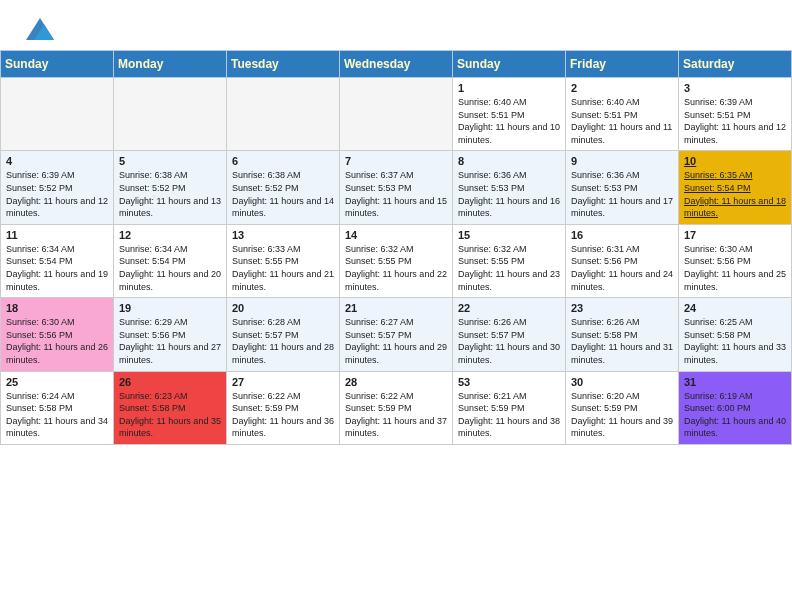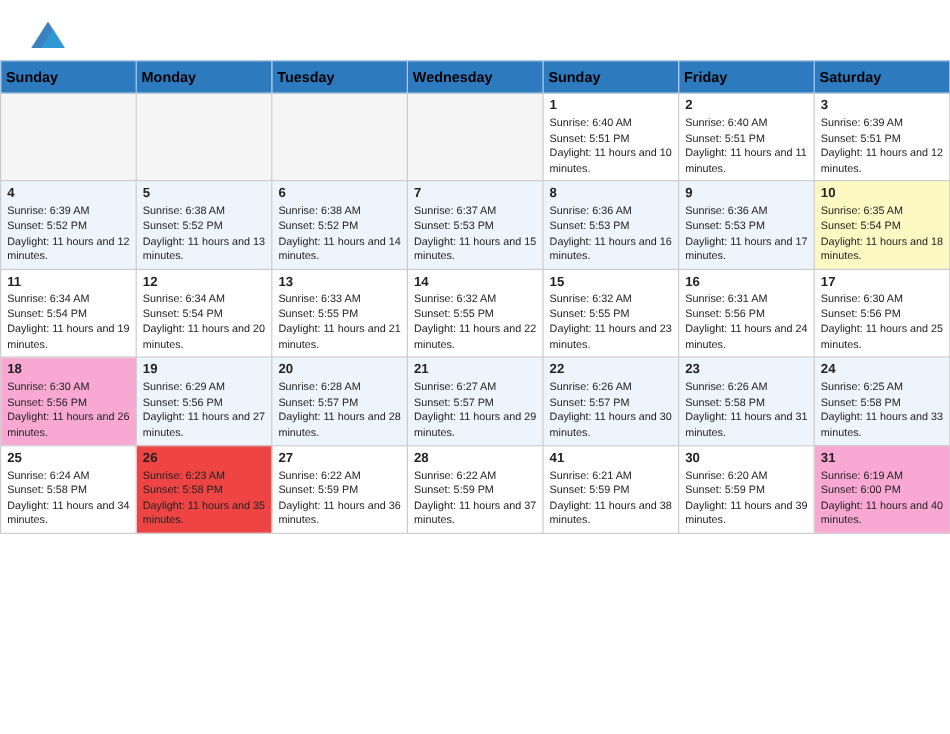--- a/index.html
+++ b/index.html
@@ -50,21 +50,21 @@
       color: #444;
       margin-top: 2px;
     }
     .calendar {
       width: 100%;
       border-collapse: collapse;
       margin: 0;
     }
     .calendar th {
       background-color: #2e7abf;
-      color: #000000;
+      color: #fef9c3;
       font-size: 12px;
       font-weight: bold;
       padding: 6px 4px;
       border: 1px solid #b0c8e0;
       text-align: left;
     }
     .calendar td {
       border: 1px solid #ccc;
       vertical-align: top;
       padding: 4px 5px;
@@ -171,21 +171,21 @@
               <div class="day-info">Sunrise: 6:37 AM<br>Sunset: 5:53 PM<br>Daylight: 11 hours and 15 minutes.</div>
             </td>
             <td style="background: rgb(238, 244, 251);">
               <span class="day-num">8</span>
               <div class="day-info">Sunrise: 6:36 AM<br>Sunset: 5:53 PM<br>Daylight: 11 hours and 16 minutes.</div>
             </td>
             <td style="background: rgb(238, 244, 251);">
               <span class="day-num">9</span>
               <div class="day-info">Sunrise: 6:36 AM<br>Sunset: 5:53 PM<br>Daylight: 11 hours and 17 minutes.</div>
             </td>
-            <td style="background: #fef9c3;">
+            <td style="background: #eab308; text-decoration: underline;">
               <span class="day-num">10</span>
               <div class="day-info">Sunrise: 6:35 AM<br>Sunset: 5:54 PM<br>Daylight: 11 hours and 18 minutes.</div>
             </td>
           </tr>
           <tr>
             <td style="background: rgb(255, 255, 255); margin-top: 35px;">
               <span class="day-num">11</span>
               <div class="day-info">Sunrise: 6:34 AM<br>Sunset: 5:54 PM<br>Daylight: 11 hours and 19 minutes.</div>
             </td>
             <td style="background: rgb(255, 255, 255); margin-top: 40px;">
@@ -254,28 +254,28 @@
             </td>
             <td style="background: rgb(255, 255, 255);">
               <span class="day-num">27</span>
               <div class="day-info">Sunrise: 6:22 AM<br>Sunset: 5:59 PM<br>Daylight: 11 hours and 36 minutes.</div>
             </td>
             <td style="background: rgb(255, 255, 255);">
               <span class="day-num">28</span>
               <div class="day-info">Sunrise: 6:22 AM<br>Sunset: 5:59 PM<br>Daylight: 11 hours and 37 minutes.</div>
             </td>
             <td style="background: rgb(255, 255, 255);">
-              <span class="day-num">41</span>
+              <span class="day-num">53</span>
               <div class="day-info">Sunrise: 6:21 AM<br>Sunset: 5:59 PM<br>Daylight: 11 hours and 38 minutes.</div>
             </td>
             <td style="background: rgb(255, 255, 255);">
               <span class="day-num">30</span>
               <div class="day-info">Sunrise: 6:20 AM<br>Sunset: 5:59 PM<br>Daylight: 11 hours and 39 minutes.</div>
             </td>
-            <td style="background: #f9a8d4; margin-left: 12px;">
+            <td style="background: #8b5cf6; margin-left: 12px;">
               <span class="day-num">31</span>
               <div class="day-info">Sunrise: 6:19 AM<br>Sunset: 6:00 PM<br>Daylight: 11 hours and 40 minutes.</div>
             </td>
           </tr>
         </tbody>
     </table>
   </div>
 </div>
 
 </body></html>

